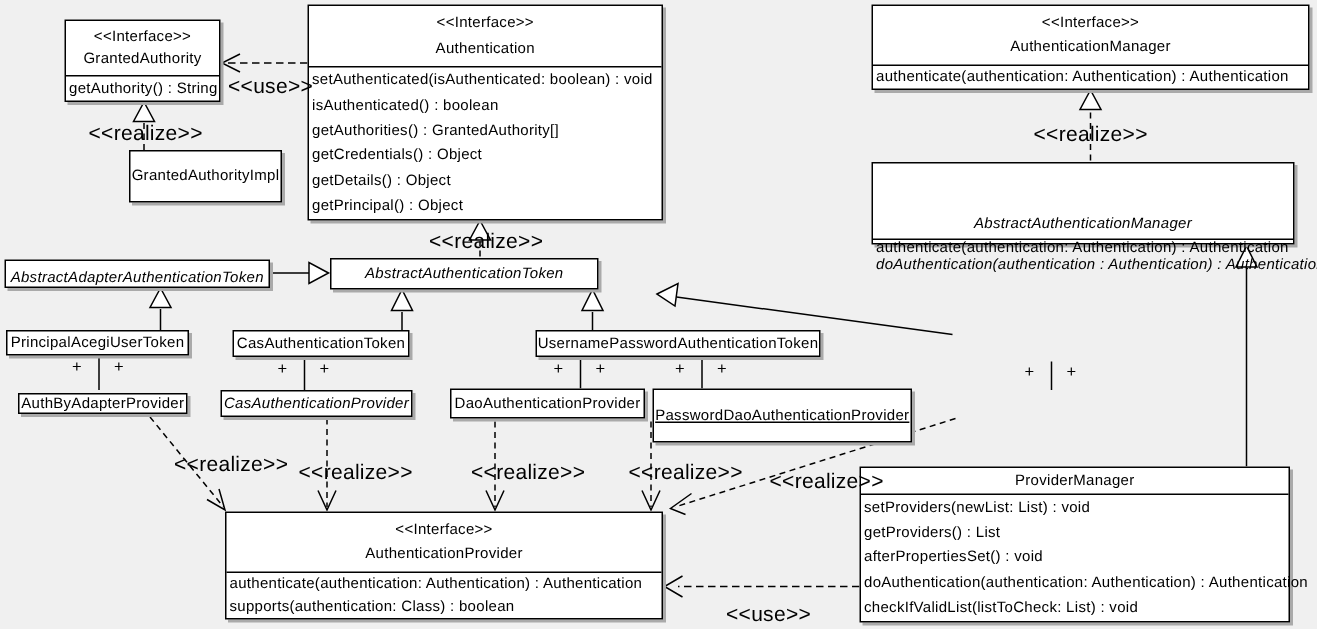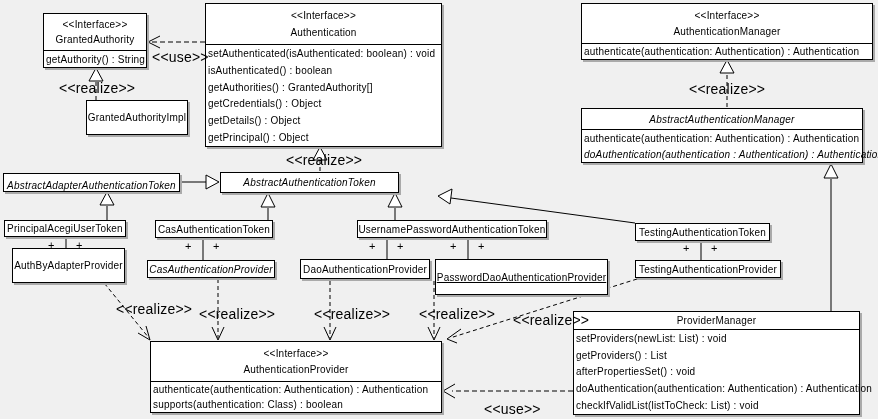--- a/index.html
+++ b/index.html
@@ -118,21 +118,21 @@
     <div class="hdr" style="height:39px;">
       <div>&lt;&lt;Interface&gt;&gt;</div>
       <div>AuthenticationManager</div>
     </div>
     <div class="methods">
       <div class="m">authenticate(authentication: Authentication) : Authentication</div>
     </div>
   </div>
 
   <div class="box" style="left:581px;top:108px;width:282px;height:55px;">
-    <div class="hdr" style="height:20px;">
+    <div class="hdr" style="height:20px;margin-top:30px;">
       <div class="it">AbstractAuthenticationManager</div>
     </div>
     <div class="methods">
       <div class="m">authenticate(authentication: Authentication) : Authentication</div>
       <div class="m it">doAuthentication(authentication : Authentication) : Authentication</div>
     </div>
   </div>
 
   <div class="box nameonly" style="left:3px;top:173px;width:177px;height:19px;align-items:flex-end;">
     <div class="it">AbstractAdapterAuthenticationToken</div>
@@ -144,38 +144,32 @@
 
   <div class="box nameonly" style="left:155px;top:220px;width:118px;height:18px;">
     <div>CasAuthenticationToken</div>
   </div>
   <div class="box nameonly" style="left:4px;top:220px;width:122px;height:17px;">
     <div>PrincipalAcegiUserToken</div>
   </div>
   <div class="box nameonly" style="left:357px;top:220px;width:190px;height:18px;">
     <div>UsernamePasswordAuthenticationToken</div>
   </div>
-  <div class="box nameonly" style="left:635px;top:223px;width:135px;height:18px;">
-    <div>TestingAuthenticationToken</div>
-  </div>
-
-  <div class="box nameonly" style="left:12px;top:248px;width:113px;height:35px;">
+
+  <div class="box nameonly" style="left:12px;top:262px;width:113px;height:14px;">
     <div>AuthByAdapterProvider</div>
   </div>
   <div class="box nameonly" style="left:147px;top:260px;width:128px;height:18px;font-style:italic;">
     <div>CasAuthenticationProvider</div>
   </div>
   <div class="box nameonly" style="left:300px;top:259px;width:130px;height:20px;text-align:right;">
     <div>DaoAuthenticationProvider</div>
   </div>
   <div class="box nameonly" style="left:435px;top:259px;width:173px;height:36px;text-decoration:underline;">
     <div>PasswordDaoAuthenticationProvider</div>
-  </div>
-  <div class="box nameonly" style="left:635px;top:260px;width:146px;height:18px;">
-    <div>TestingAuthenticationProvider</div>
   </div>
 
   <div class="box" style="left:150px;top:341px;width:292px;height:72px;">
     <div class="hdr" style="height:39px;">
       <div>&lt;&lt;Interface&gt;&gt;</div>
       <div>AuthenticationProvider</div>
     </div>
     <div class="methods">
       <div class="m">authenticate(authentication: Authentication) : Authentication</div>
       <div class="m">supports(authentication: Class) : boolean</div>

